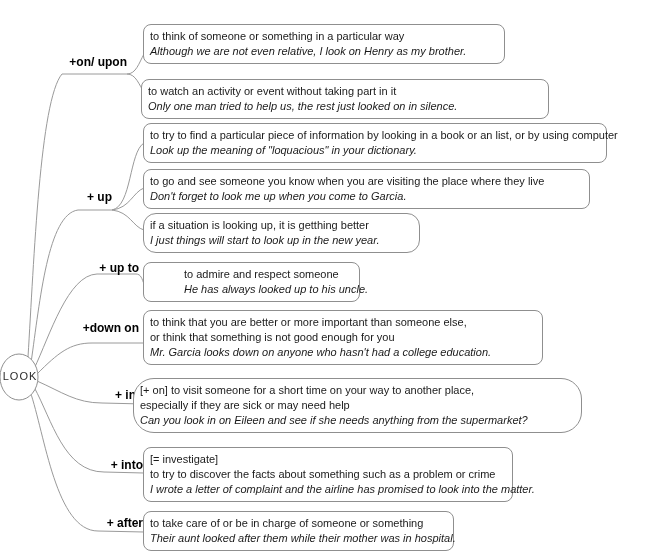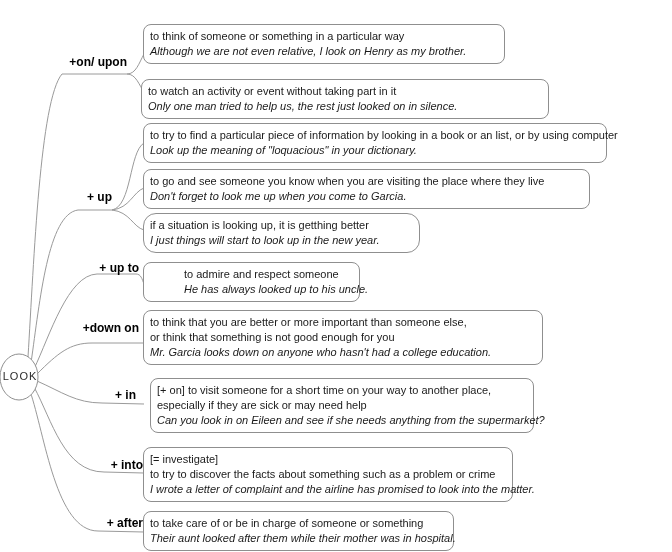--- a/index.html
+++ b/index.html
@@ -86,21 +86,21 @@
   <div class="def">to admire and respect someone</div>
   <div class="ex">He has always looked up to his uncle.</div>
 </div>
 
 <div class="box" style="left:143px; top:310px; width:400px;">
   <div class="def">to think that you are better or more important than someone else,</div>
   <div class="def">or think that something is not good enough for you</div>
   <div class="ex">Mr. Garcia looks down on anyone who hasn't had a college education.</div>
 </div>
 
-<div class="box" style="left:150px; top:378px; width:384px;">
+<div class="box" style="left:133px; top:378px; width:449px;border-radius:21px;">
   <div class="def">[+ on] to visit someone for a short time on your way to another place,</div>
   <div class="def">especially if they are sick or may need help</div>
   <div class="ex">Can you look in on Eileen and see if she needs anything from the supermarket?</div>
 </div>
 
 <div class="box" style="left:143px; top:447px; width:370px;">
   <div class="def">[= investigate]</div>
   <div class="def">to try to discover the facts about something such as a problem or crime</div>
   <div class="ex">I wrote a letter of complaint and the airline has promised to look into the matter.</div>
 </div>

